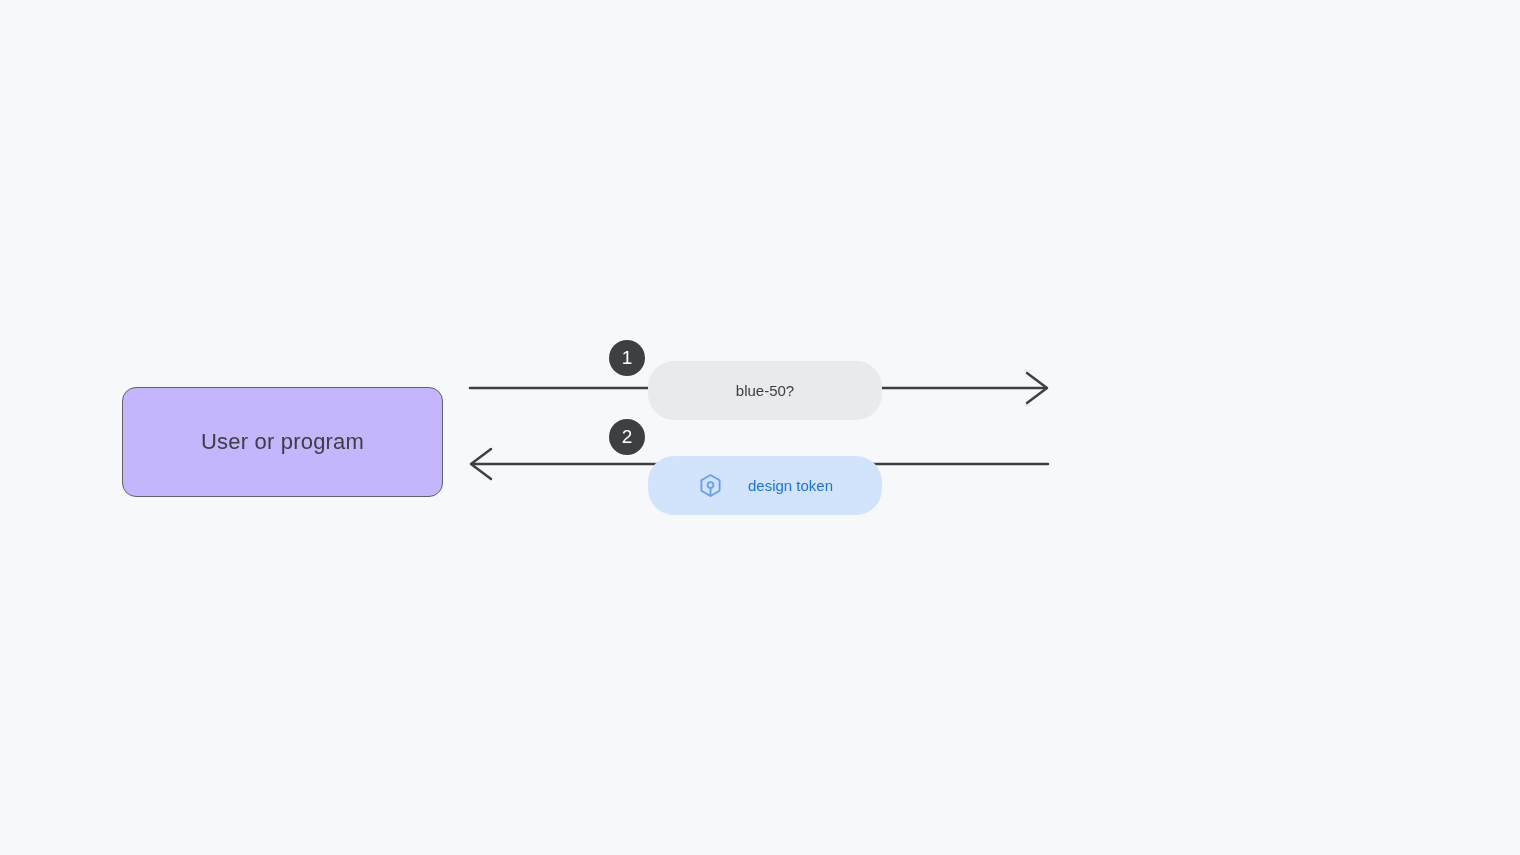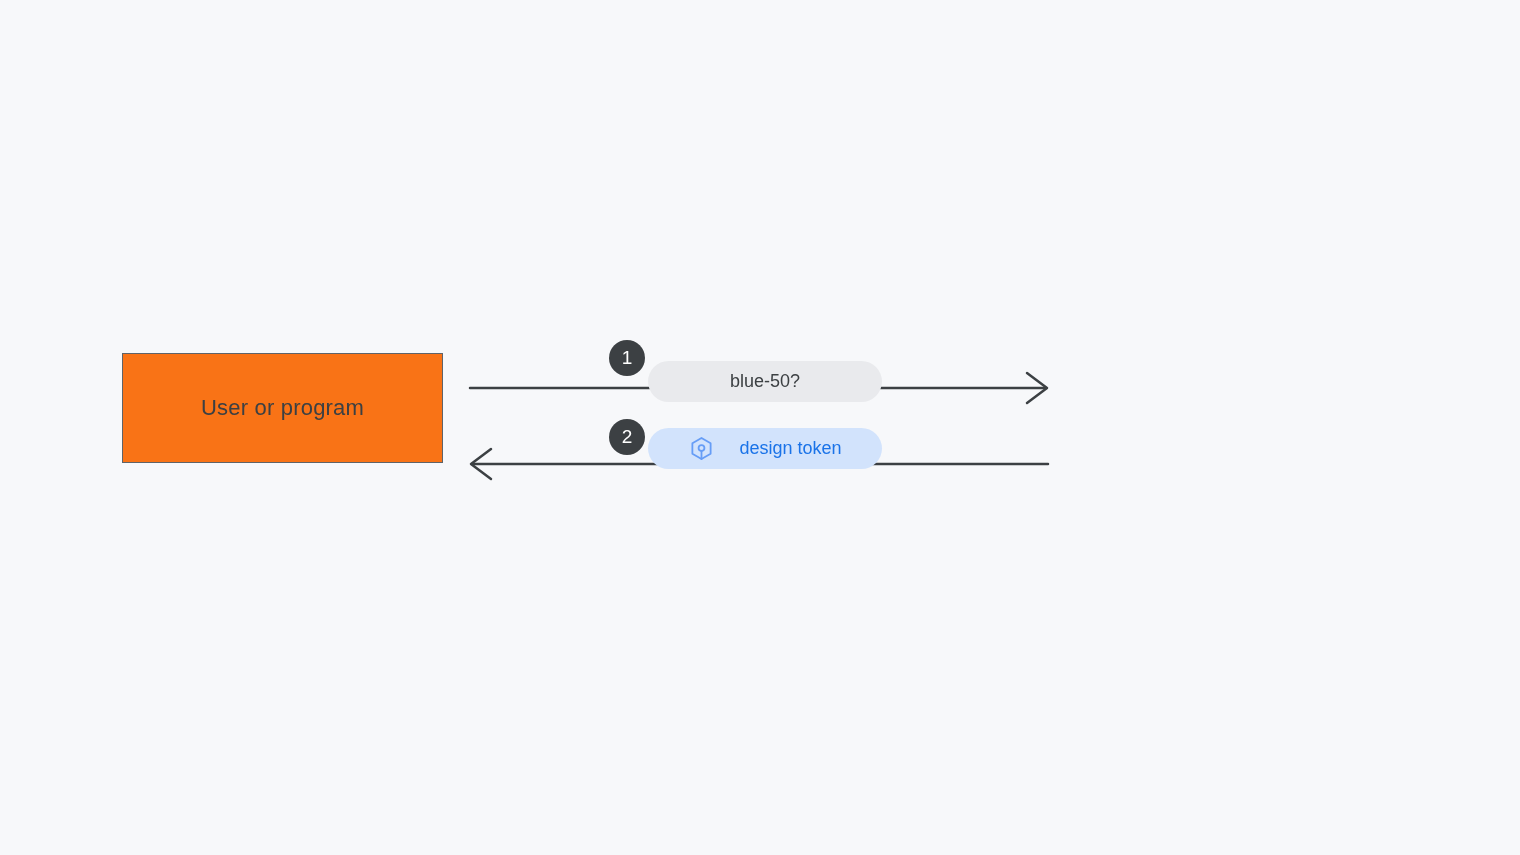--- a/index.html
+++ b/index.html
@@ -20,25 +20,25 @@
   }
   .arrows {
     position: absolute;
     left: 0;
     top: 0;
     width: 1520px;
     height: 855px;
   }
   .node {
     position: absolute;
-    top: 353px;
+    top: 387px;
     height: 110px;
-    background: #f97316;
+    background: #c4b5fd;
     border: 1.5px solid #5f6368;
-    border-radius: 0;
+    border-radius: 14px;
     box-sizing: border-box;
     display: flex;
     align-items: center;
     justify-content: center;
     color: #3c4043;
     font-size: 22px;
     letter-spacing: 0.2px;
   }
   .node-left  { left: 122px;  width: 321px; }
   .node-right { left: 1078px; width: 320px; }
@@ -54,35 +54,35 @@
     display: flex;
     align-items: center;
     justify-content: center;
   }
   .badge-1 { top: 340px; }
   .badge-2 { top: 419px; }
   .pill {
     position: absolute;
     left: 648px;
     width: 234px;
-    height: 41px;
+    height: 59px;
     border-radius: 26px;
     box-sizing: border-box;
     display: flex;
     align-items: center;
     justify-content: center;
-    font-size: 18px;
+    font-size: 15px;
   }
   .pill-request {
     top: 361px;
     background: #e9eaed;
     color: #3c4043;
   }
   .pill-token {
-    top: 428px;
+    top: 456px;
     background: #d2e3fc;
     color: #1a73e8;
     font-weight: 500;
     gap: 24px;
   }
   .token-icon {
     display: flex;
     align-items: center;
     justify-content: center;
   }

